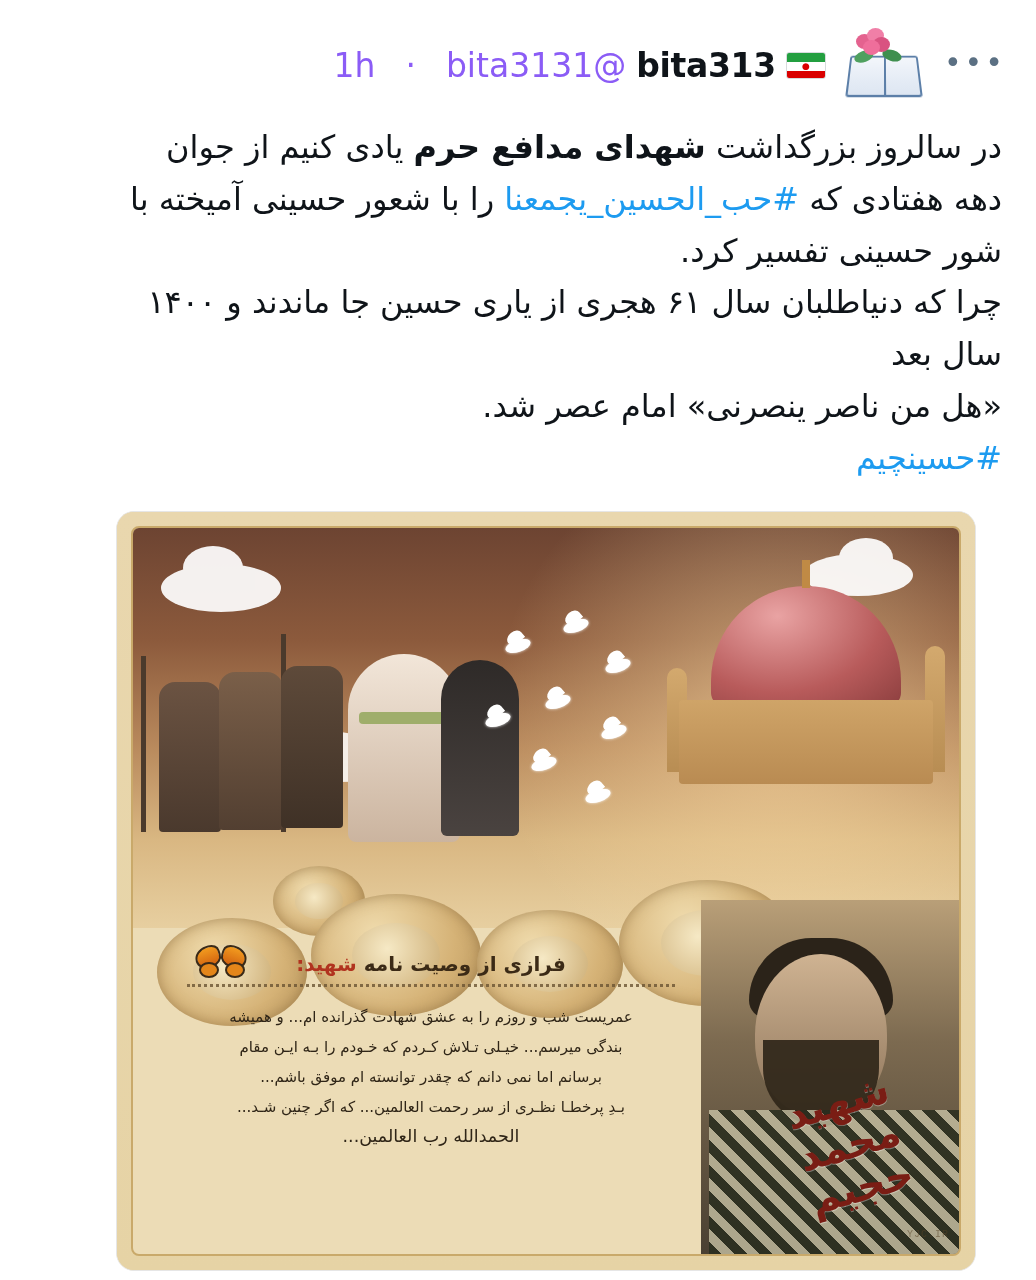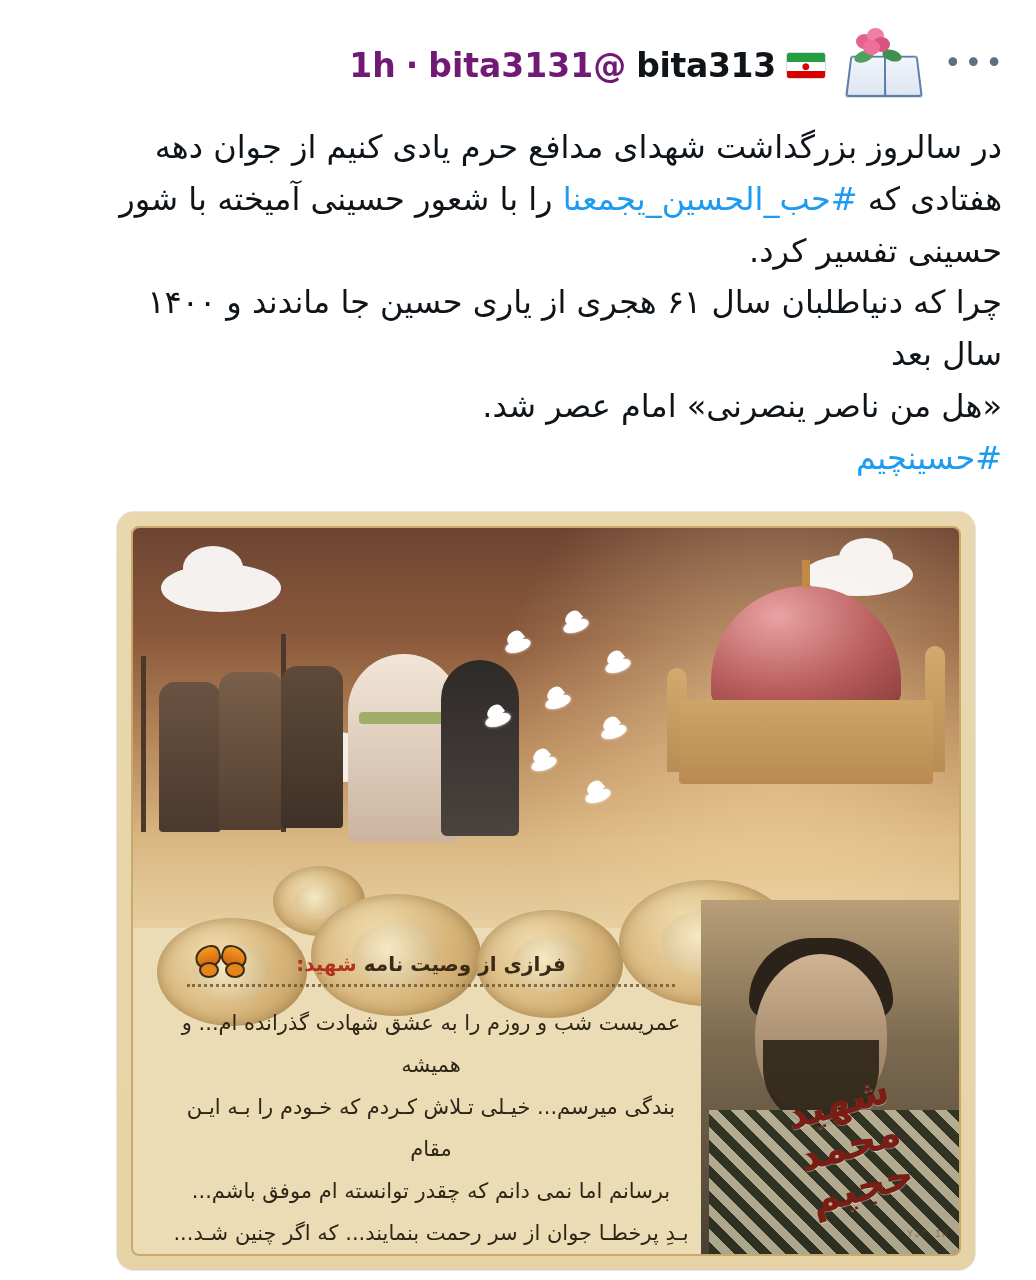--- a/index.html
+++ b/index.html
@@ -112,22 +112,23 @@
     color: #da0000; font-size: 9px; line-height: 1;
   }
   .display-name {
     font-size: 33px;
     font-weight: bold;
     color: #0f1419;
     letter-spacing: -0.3px;
   }
   .handle, .dot, .time {
     font-size: 33px;
-    color: #701a75;
-    font-weight: bold;
+    color: #8b5cf6;
+    font-weight: normal;
+    margin-left: 20px;
   }
   .more-btn {
     margin-left: 0;
     color: #5b7083;
     font-size: 30px;
     letter-spacing: 3px;
     line-height: 1;
     padding-top: 22px;
     cursor: pointer;
     order: 4;
@@ -136,21 +137,21 @@
   
   .tweet-text {
     direction: rtl;
     text-align: right;
     font-size: 32px;
     line-height: 1.62;
     color: #0f1419;
     padding: 10px 4px 0 86px;
     font-family: "DejaVu Sans", "Liberation Sans", sans-serif;
   }
-  .tweet-text b { font-weight: normal; text-align: right; }
+  .tweet-text b { font-weight: bold; text-align: right; }
   .link { color: #1d9bf0; text-align: center; }
   .tw-para { margin: 0 0 0 0; }
 
   
   .media {
     margin: 26px 30px 0 86px;
     border-radius: 18px;
     overflow: hidden;
     border: 1px solid #e6e6e6;
     position: relative;
@@ -333,21 +334,21 @@
     letter-spacing: 0;
   }
   .t-title .hl { color: #b1331f; }
   .dots {
     height: 8px;
     margin: 8px 16px 10px 16px;
     border-top: 3px dotted #6b5433;
     opacity: .8;
   }
   .t-body {
-    font-size: 21px;
+    font-size: 15px;
     line-height: 2.0;
     color: #2f2517;
     letter-spacing: 0.2px;
   }
   .t-last {
     font-size: 17.5px;
     margin-top: 4px;
     color: #2f2517;
   }
 
@@ -515,21 +516,21 @@
               <span class="bw2 bw2-r"></span>
             </div>
             <div class="t-title">
               <span>فرازی از وصیت نامه </span><span class="hl">شهید:</span>
             </div>
             <div class="dots"></div>
             <div class="t-body">
               <div>عمریست شب و روزم را به عشق شهادت گذرانده ام... و همیشه</div>
               <div>بندگی میرسم... خیـلی تـلاش کـردم که خـودم را بـه ایـن مقام</div>
               <div>برسانم اما نمی دانم که چقدر توانسته ام موفق باشم...</div>
-              <div>بـدِ پرخطـا جوان از سر رحمت بنمایند... که اگر چنین شـد...</div>
+              <div>بـدِ پرخطـا نظـری از سر رحمت العالمین... که اگر چنین شـد...</div>
             </div>
             <div class="t-last">الحمدالله رب العالمین...</div>
 
           </div>
 
           <div class="martyr">
             <div class="m-photo">
               <span class="m-hair"></span>
               <span class="m-head"></span>
               <span class="m-beard"></span>

